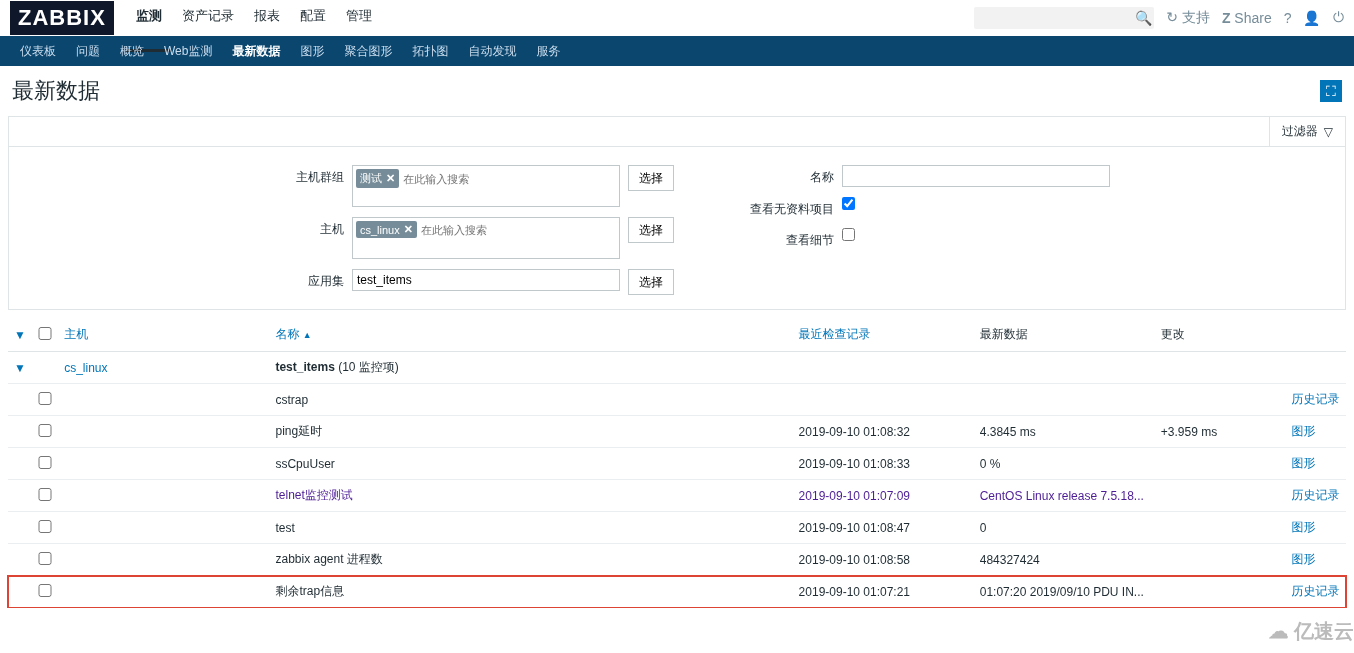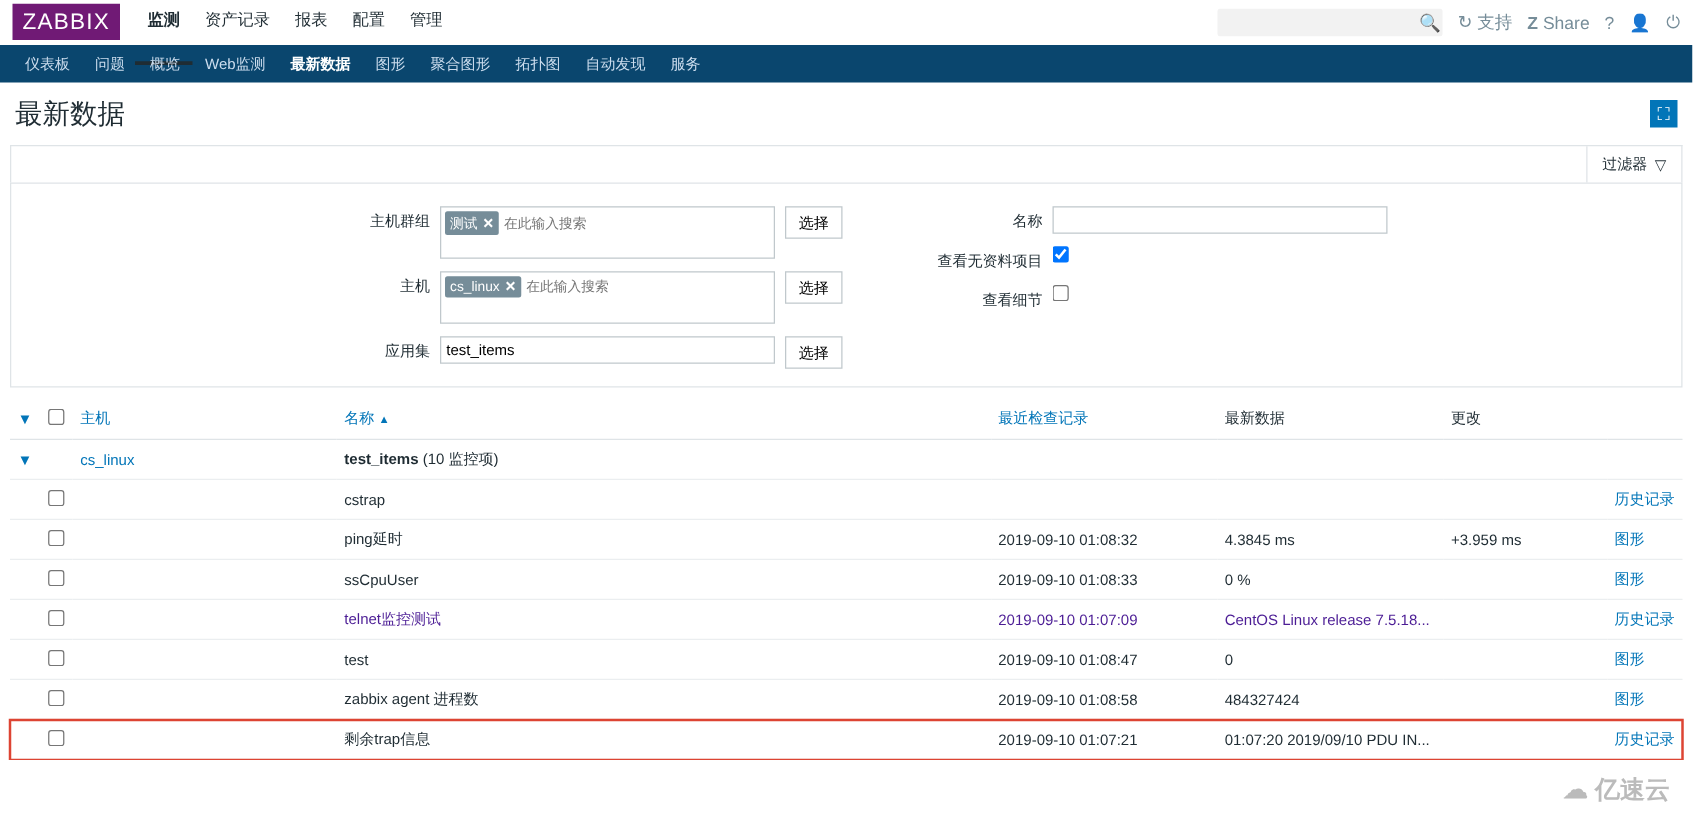--- a/index.html
+++ b/index.html
@@ -1,18 +1,18 @@
 <!DOCTYPE html>
 <html><head>
 <meta charset="utf-8">
 <style>
 * { box-sizing: border-box; margin: 0; padding: 0; }
 body { font-family: Arial, "Microsoft YaHei", sans-serif; font-size: 12px; color: #1f2c33; background: #fff; }
 .top-nav { display: flex; align-items: center; background: #fff; border-bottom: 1px solid #fff; height: 36px; padding: 0 10px; }
-.logo { background: #701a75; color: #fff; font-weight: normal; font-size: 18px; padding: 4px 8px; letter-spacing: 1px; margin-right: 12px; }
+.logo { background: #0f172a; color: #fff; font-weight: bold; font-size: 22px; padding: 4px 8px; letter-spacing: 1px; margin-right: 12px; }
 .main-menu { display: flex; flex: 1; }
 .main-menu a { padding: 24px 10px; color: #1f2c33; text-decoration: none; font-size: 13px; }
 .main-menu a.active { border-bottom: 3px solid #1f2c33; font-weight: bold; }
 .top-right { display: flex; align-items: center; gap: 12px; color: #768d99; }
 .search-box { display: flex; align-items: center; background: #f2f2f2; border-radius: 2px; padding: 3px 6px; width: 180px; }
 .search-box input { border: none; background: transparent; flex: 1; outline: none; font-size: 12px; }
 .icon-btn { cursor: pointer; color: #768d99; font-size: 14px; }
 .sub-nav { background: #0a466e; display: flex; padding: 0 10px; height: 30px; align-items: center; }
 .sub-nav a { color: #cde; padding: 6px 10px; text-decoration: none; font-size: 12px; }
 .sub-nav a.active { color: #fff; font-weight: bold; }
@@ -38,21 +38,21 @@
 .data-table th { text-align: left; font-weight: normal; color: #0275b8; padding: 8px 6px; border-bottom: 1px solid #dfe4e7; font-size: 12px; }
 .data-table th.plain { color: #1f2c33; }
 .data-table td { padding: 7px 6px; border-bottom: 1px solid #ebeef0; font-size: 12px; color: #1f2c33; }
 .data-table td a { color: #0275b8; text-decoration: none; }
 .data-table td.dim { color: #4c1d95; }
 .data-table tr.highlighted { outline: 2px solid #d43; outline-offset: -1px; }
 .expand-arrow { color: #0275b8; cursor: pointer; width: 12px; text-align: center; }
 .chk { width: 14px; }
 .link { color: #0275b8; cursor: pointer; }
 .sort-ind { font-size: 9px; }
-.cloud-logo { position: fixed; right: 18px; bottom: 8px; color: #bbb; font-size: 20px; font-weight: bold; }
+.cloud-logo { position: fixed; right: 0; bottom: 8px; color: #bbb; font-size: 20px; font-weight: bold; }
 </style>
 </head>
 <body>
 
 <div class="top-nav">
   <div class="logo">ZABBIX</div>
   <div class="main-menu" id="main-menu">
       <a class="active">监测</a>
       <a>资产记录</a>
       <a>报表</a>

